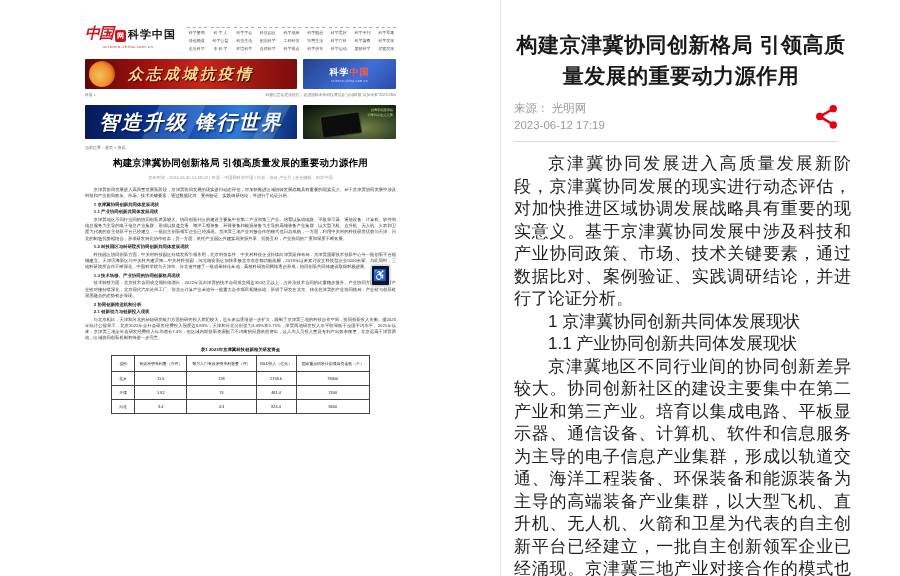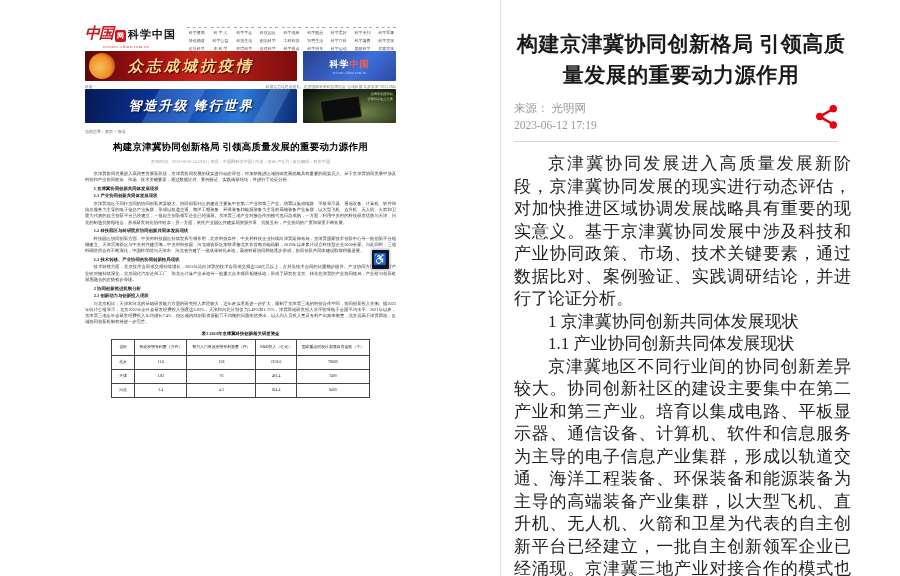--- a/index.html
+++ b/index.html
@@ -1,32 +1,32 @@
 <!DOCTYPE html>
 <html><head>
 <meta charset="utf-8">
 <style>
   html,body{margin:0;padding:0;background:#fff;}
   .canvas{position:relative;width:880px;height:576px;background:#fff;overflow:hidden;
-          font-family:Liberation Serif, serif;}
+          font-family:Liberation Sans, sans-serif;}
 
   
   .left-page{position:absolute;left:85px;top:24px;width:311px;}
   .lp-header{display:flex;align-items:flex-start;}
   .logo{width:102px;flex:none;}
   .logo-row{display:flex;align-items:baseline;gap:2px;}
   .logo-zg{color:#c8171e;font-weight:bold;font-style:italic;font-size:15px;letter-spacing:-1px;}
   .logo-net{background:#c8171e;color:#fff;font-size:7px;padding:1px 2px;border-radius:2px;font-weight:bold;}
   .logo-sci{color:#111;font-weight:bold;font-size:11px;letter-spacing:1px;}
   .logo-url{color:#c8171e;font-size:4px;letter-spacing:.6px;margin:1px 0 0 18px;}
   .lp-nav{flex:1;display:grid;grid-template-columns:repeat(9,1fr);column-gap:4px;row-gap:3px;padding-top:3px;}
   .nav-item{font-size:4px;line-height:5px;color:#555;text-align:center;white-space:nowrap;overflow:hidden;}
   .nav-item.r0{border-top:1px dashed #aaa;padding-top:2px;}
 
-  .lp-banner-row{display:flex;gap:6px;margin-top:0;}
+  .lp-banner-row{display:flex;gap:6px;margin-top:8px;}
   .banner-epidemic{width:212px;height:30px;position:relative;overflow:hidden;border-radius:1px;
      background:linear-gradient(90deg,#5e0808,#a31010 30%,#c5271c 55%,#7d0c0c 100%);
      display:flex;align-items:center;justify-content:center;}
   .banner-epidemic .flame{position:absolute;left:4px;top:2px;width:26px;height:26px;border-radius:50%;
      background:radial-gradient(circle at 40% 55%,#ffd76a,#ff9a2a 55%,rgba(200,30,20,0));opacity:.9;}
   .banner-epidemic .txt{position:relative;color:#ffd98a;font-weight:bold;font-style:italic;
      font-size:15px;letter-spacing:3px;text-shadow:1px 1px 1px #3d0404;}
   .banner-sci{flex:1;height:30px;border-radius:1px;overflow:hidden;
      background:linear-gradient(135deg,#27418f,#3f6fd8 60%,#2b4aa6);
      display:flex;flex-direction:column;align-items:center;justify-content:center;}
@@ -38,21 +38,21 @@
      font-size:3.8px;color:#777;}
 
   .banner-smart{width:212px;height:34px;position:relative;overflow:hidden;border-radius:1px;
      background:linear-gradient(100deg,#061a54 0%,#0c37a0 38%,#2f7bd9 72%,#0b2a75 100%);
      display:flex;align-items:center;justify-content:center;}
   .banner-smart:before{content:"";position:absolute;left:30%;top:-10px;width:46px;height:60px;
      background:rgba(120,180,255,.28);transform:skewX(-28deg);}
   .banner-smart:after{content:"";position:absolute;right:8%;top:-10px;width:20px;height:60px;
      background:rgba(160,210,255,.22);transform:skewX(-28deg);}
   .banner-smart .txt{position:relative;color:#fff;font-weight:bold;font-style:italic;
-     font-size:13px;letter-spacing:2px;text-shadow:1px 1px 2px #04123d;}
+     font-size:20px;letter-spacing:2px;text-shadow:1px 1px 2px #04123d;}
   .banner-product{flex:1;height:34px;position:relative;overflow:hidden;border-radius:1px;
      background:radial-gradient(ellipse at 62% 68%,#77884d,#2c3a1e 55%,#0a0f0a 95%);}
   .banner-product .phone{position:absolute;left:18px;top:9px;width:38px;height:20px;
      background:#0c0d0c;border:1px solid #3a4530;transform:rotate(-8deg);border-radius:2px;}
   .banner-product .cap{position:absolute;right:3px;top:3px;text-align:right;
      font-size:3.2px;line-height:4.5px;color:#b9e08a;}
 
   .lp-breadcrumb{margin-top:6px;font-size:4px;color:#666;}
   .lp-title{margin-top:7px;font-size:9.5px;font-weight:bold;color:#000;text-align:center;letter-spacing:.2px;}
   .lp-meta{margin-top:5px;font-size:4.2px;color:#999;text-align:center;}

